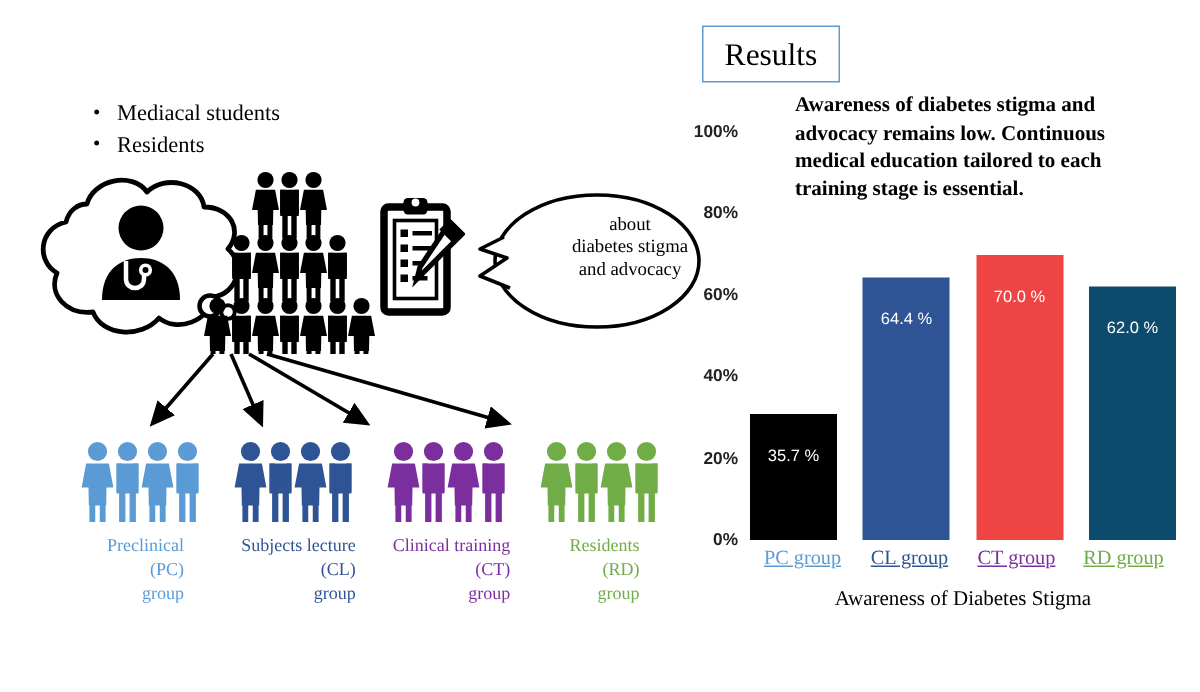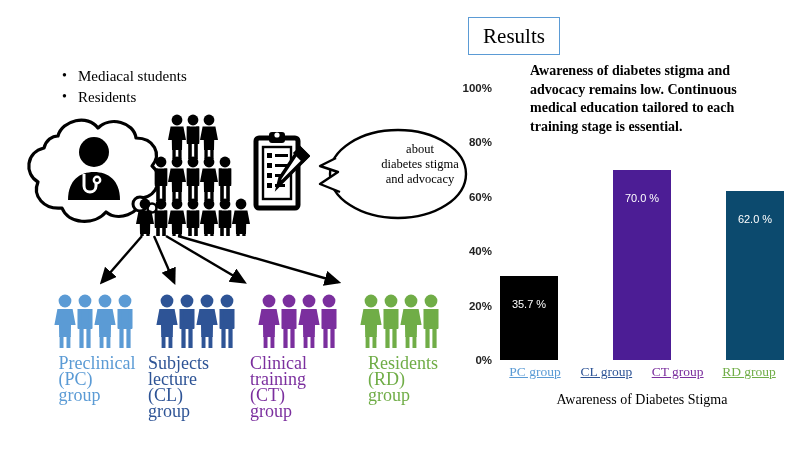--- a/index.html
+++ b/index.html
@@ -77,22 +77,22 @@
     position: absolute;
     left: 46px;
     top: 290px;
     width: 410px;
     display: flex;
   }
   .group { width: 102px; display: flex; flex-direction: column; align-items: center; }
   .group-figs { height: 62px; display: flex; align-items: flex-end; }
   .group-label {
     margin-top: 3px;
-    text-align: left;
-    font-size: 18px;
+    text-align: right;
+    font-size: 12px;
     line-height: 16px;
   }
 
   #headline {
     position: absolute;
     left: 530px;
     top: 62px;
     width: 250px;
     font-family: "Liberation Serif", serif;
     font-weight: bold;
@@ -464,21 +464,26 @@
         <div class="ytick" style="top: 217.6px;">20%</div>
         <div class="ytick" style="top: 272px;">0%</div>
       </div>
     <div id="bars">
         <div class="bar-slot">
           <div class="bar" style="height: 84px; background: #000000;">
             <span class="bar-value">35.7 %</span>
           </div>
         </div>
         <div class="bar-slot">
-          <div class="bar" style="height: 190.4px; background: #4c1d95;">
+          <div class="bar" style="height: 175.168px; background: rgb(46, 84, 150);">
+            <span class="bar-value">64.4 %</span>
+          </div>
+        </div>
+        <div class="bar-slot">
+          <div class="bar" style="height: 190.4px; background: #ef4444;">
             <span class="bar-value">70.0 %</span>
           </div>
         </div>
         <div class="bar-slot">
           <div class="bar" style="height: 168.64px; background: #0c4a6e;">
             <span class="bar-value">62.0 %</span>
           </div>
         </div>
       </div>
   </div>

